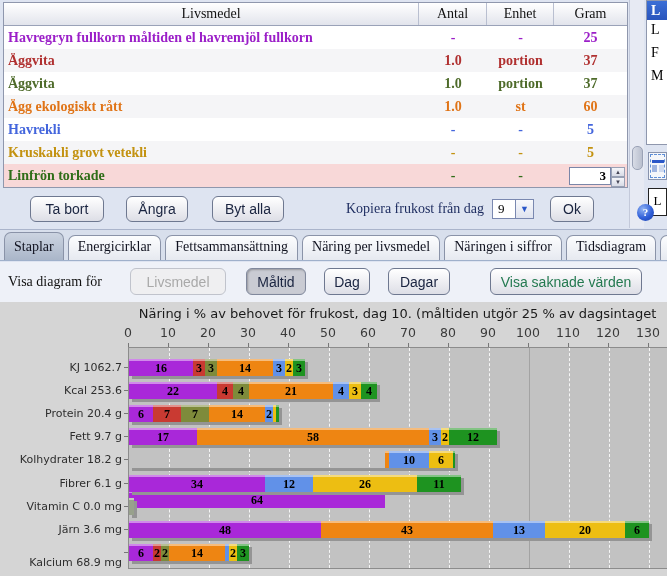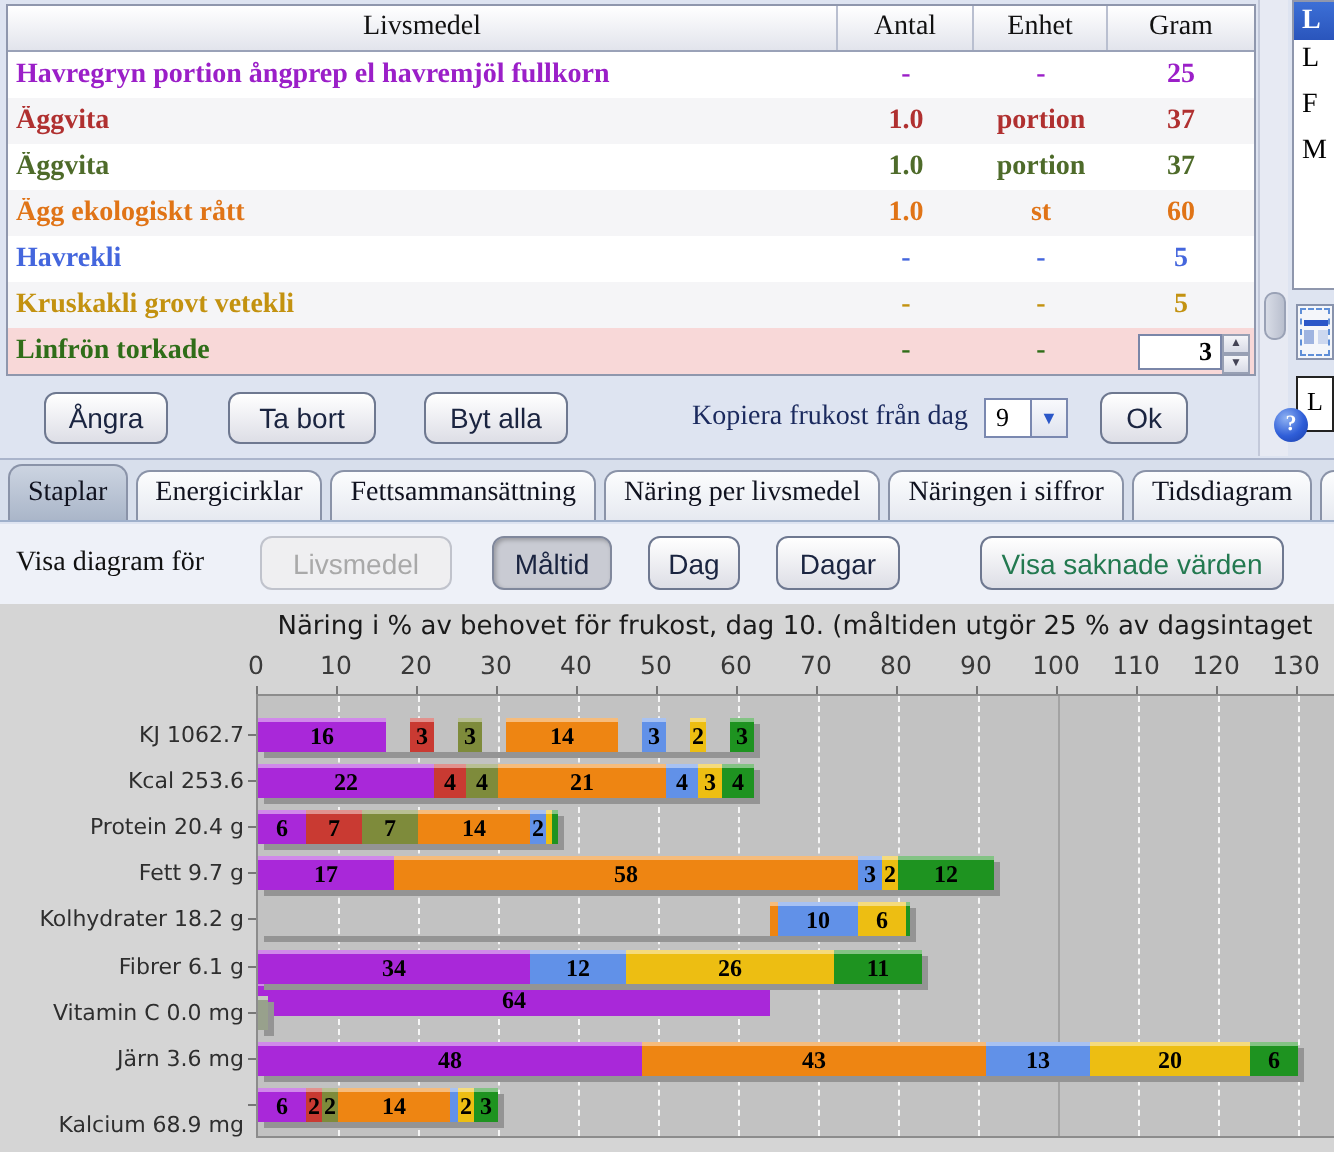--- a/index.html
+++ b/index.html
@@ -112,21 +112,21 @@
   <section class="top">
     <div class="food-table">
       <div class="t-head">
         <div>Livsmedel</div>
         <div>Antal</div>
         <div>Enhet</div>
         <div>Gram</div>
       </div>
       <div id="t-body">
           <div class="t-row" style="color: rgb(155, 31, 200);">
-            <div class="nm">Havregryn portion ångprep el havremjöl fullkorn</div>
+            <div class="nm">Havregryn fullkorn måltiden el havremjöl fullkorn</div>
      <div class="ct">-</div>
      <div class="ct">-</div>
             <div class="ct">25</div>
           </div>
           <div class="t-row" style="color: rgb(176, 48, 48);">
             <div class="nm">Äggvita</div>
      <div class="ct">1.0</div>
      <div class="ct">portion</div>
             <div class="ct">37</div>
           </div>
@@ -178,22 +178,22 @@
         <div class="side-item">L</div>
         <div class="side-item">F</div>
         <div class="side-item">M</div>
       </div>
     <div class="mini-box mini-box1">
       <span class="grid-ic"></span>
     </div>
     <div class="mini-box mini-box2">L</div>
 
     <div class="toolbar">
+      <button class="btn b-remove">Ta bort</button>
       <button class="btn b-undo">Ångra</button>
-      <button class="btn b-remove">Ta bort</button>
       <button class="btn b-swap">Byt alla</button>
       <span class="copy-lbl">Kopiera frukost från dag</span>
       <span class="day-select">
         <span class="day-val">9</span>
         <span class="day-arrow">▼</span>
       </span>
       <button class="btn b-ok">Ok</button>
     </div>
     <div class="help-ball">?</div>
   </section>
@@ -257,21 +257,21 @@
       <div class="tick-lbl" style="left: 528px;">100</div>
       <div class="tickmark" style="left: 528px;"></div>
       <div class="tick-lbl" style="left: 568px;">110</div>
       <div class="tickmark" style="left: 568px;"></div>
       <div class="tick-lbl" style="left: 608px;">120</div>
       <div class="tickmark" style="left: 608px;"></div>
       <div class="tick-lbl" style="left: 648px;">130</div>
       <div class="tickmark" style="left: 648px;"></div>
       <div class="ylabel" style="top: 57px;">KJ 1062.7</div>
       <div class="ytick" style="top: 65px;"></div>
-      <div class="bar" style="left: 129px; top: 57px; gap: 12px;">
+      <div class="bar" style="left: 129px; top: 57px;">
         <div class="seg" style="width: 64px; background: rgb(169, 40, 217);">16</div>
         <div class="seg" style="width: 12px; background: rgb(201, 58, 50);">3</div>
         <div class="seg" style="width: 12px; background: rgb(126, 139, 59);">3</div>
         <div class="seg" style="width: 56px; background: rgb(238, 133, 18);">14</div>
         <div class="seg" style="width: 12px; background: rgb(97, 145, 232);">3</div>
         <div class="seg" style="width: 8px; background: rgb(237, 190, 18);">2</div>
         <div class="seg" style="width: 12px; background: rgb(30, 147, 32);">3</div>
       </div>
       <div class="ylabel" style="top: 80.1px;">Kcal 253.6</div>
       <div class="ytick" style="top: 88.1px;"></div>

